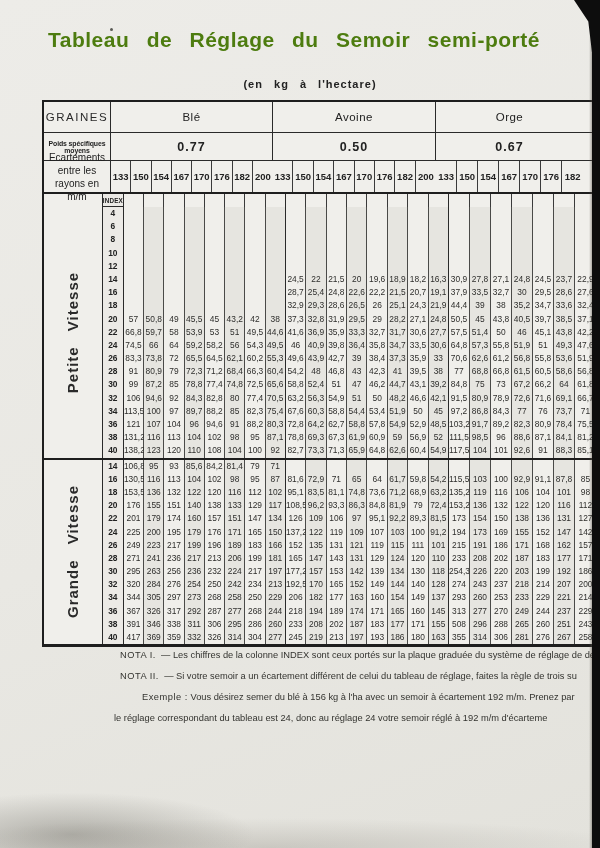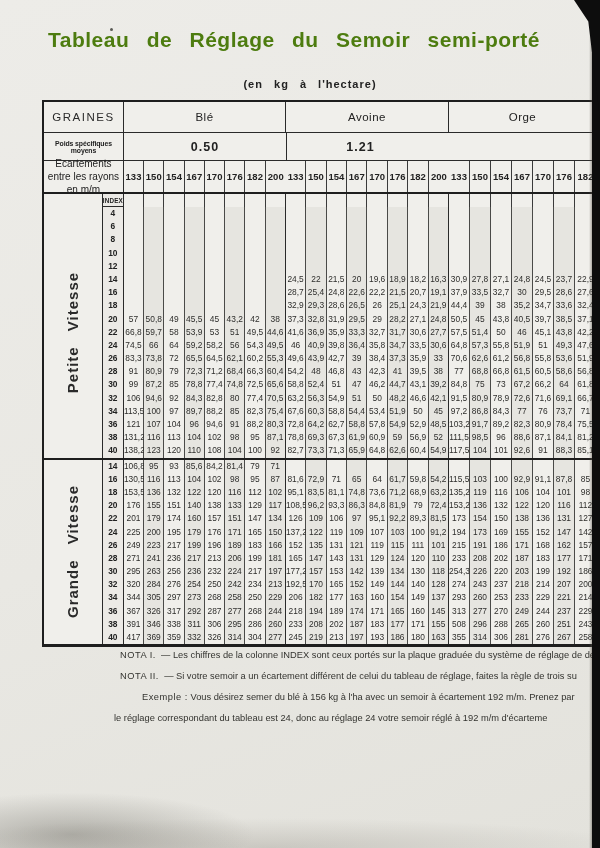--- a/index.html
+++ b/index.html
@@ -23,21 +23,21 @@
   .title{position:absolute;left:48px;top:28px;font-size:21px;font-weight:bold;
     color:#4d7c0f;letter-spacing:.5px;word-spacing:11px;white-space:nowrap;}
   .subtitle{position:absolute;left:10px;top:78px;width:600px;text-align:center;
     font-size:11px;font-weight:bold;letter-spacing:1px;word-spacing:7px;color:#222;}
 
   .tbl{position:absolute;left:42px;top:100px;width:556px;
     border:2px solid #1e1e1e;border-bottom-width:3px;background:#f0efeb;z-index:10;
     box-sizing:border-box;}
   .hrow{display:flex;border-bottom:1px solid #2a2a2a;align-items:stretch;}
   .hrow.strong{border-bottom:2px solid #1e1e1e;}
-  .hlabel{width:80px;box-sizing:border-box;border-right:1.5px solid #2a2a2a;
+  .hlabel{width:67px;box-sizing:border-box;border-right:1.5px solid #2a2a2a;
     display:flex;align-items:center;justify-content:center;text-align:center;}
   .grp{box-sizing:border-box;border-right:1.5px solid #2a2a2a;display:flex;
     align-items:center;justify-content:center;font-weight:normal;}
   .grp:last-child{border-right:none;}
   .w-b{width:162px;} .w-a{width:163px;} .w-o{width:147px;}
   .row-graines{height:30px;}
   .row-graines .hlabel{font-size:11.5px;letter-spacing:1.5px;color:#2a2a2a;}
   .row-graines .grp{font-size:11.5px;letter-spacing:.5px;}
   .row-poids{height:27px;}
   .row-poids .hlabel{font-size:6.9px;font-weight:bold;letter-spacing:-.1px;}
@@ -91,22 +91,23 @@
   <div class="hrow row-graines">
     <div class="hlabel">GRAINES</div>
 
   <div class="grp w-b">Blé</div>
       <div class="grp w-a">Avoine</div>
       <div class="grp w-o">Orge</div>
     </div>
   <div class="hrow row-poids">
     <div class="hlabel">Poids spécifiques moyens</div>
 
+  <div class="grp w-b">0.77</div>
       <div class="grp w-a">0.50</div>
-      <div class="grp w-o">1.21</div>
+      <div class="grp w-o">0.67</div>
     </div>
   <div class="hrow row-ecart strong">
     <div class="hlabel">Ecartements entre les rayons en m/m</div>
 
   <div class="numcells">
         <div class="ncell c-b">133</div>
         <div class="ncell c-b">150</div>
         <div class="ncell c-b">154</div>
         <div class="ncell c-b">167</div>
         <div class="ncell c-b">170</div>

